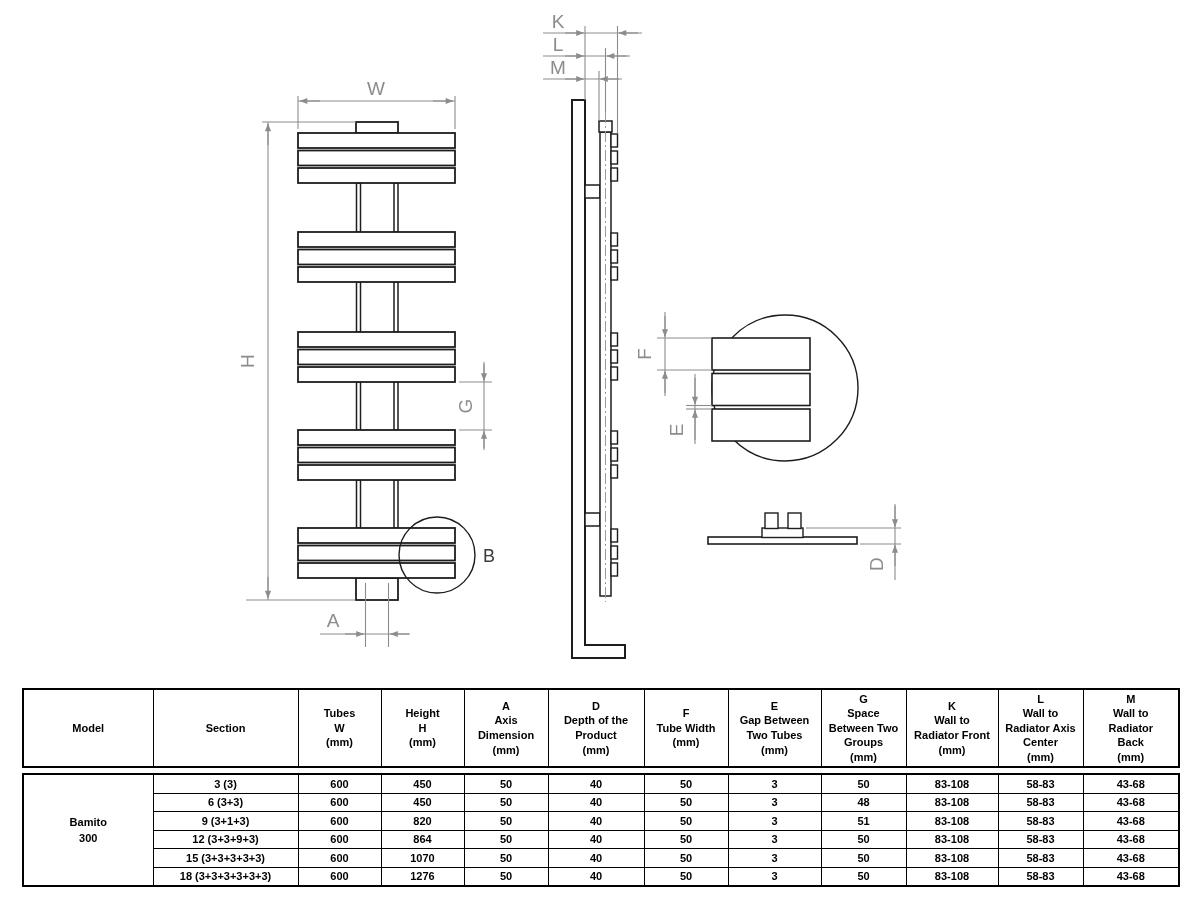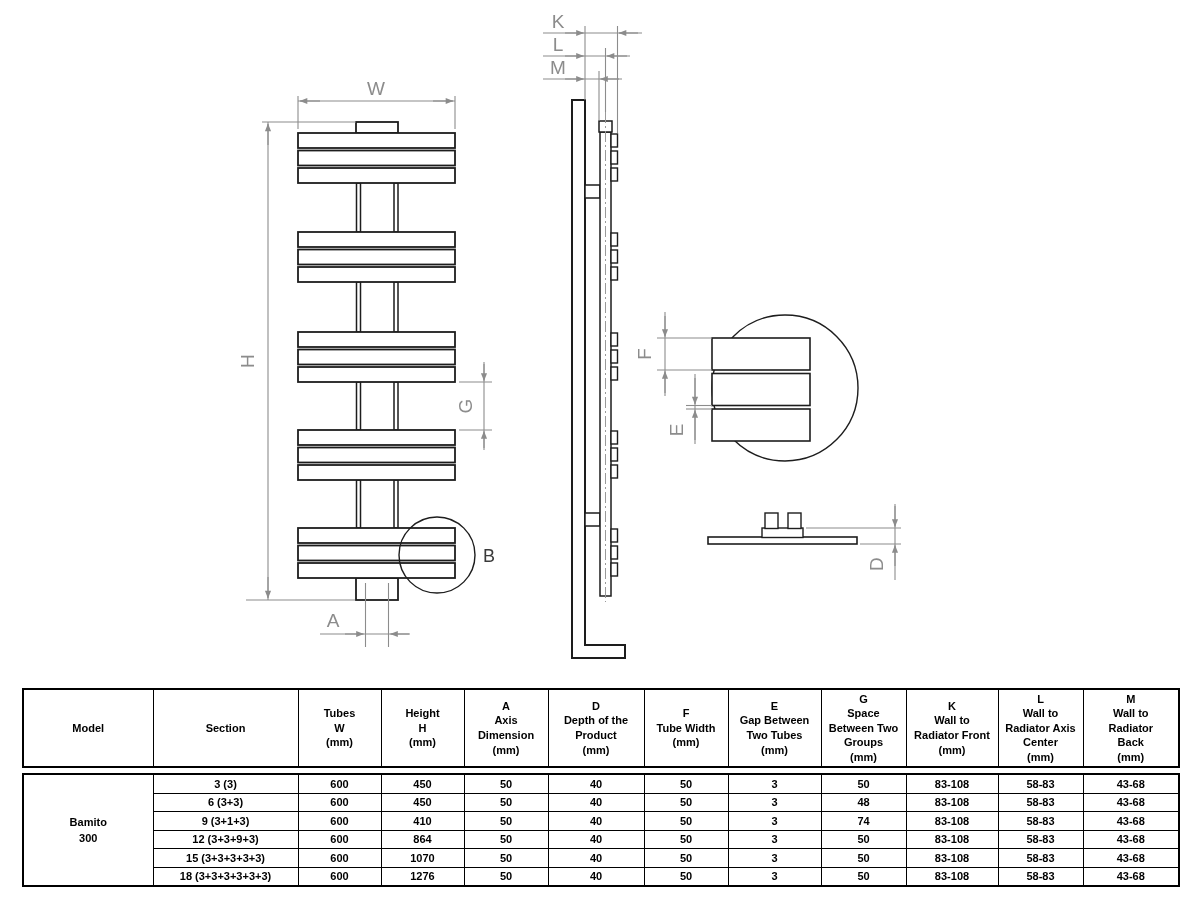--- a/index.html
+++ b/index.html
@@ -308,26 +308,26 @@
       <td>50</td>
       <td>3</td>
       <td>48</td>
       <td>83-108</td>
       <td>58-83</td>
       <td>43-68</td>
     </tr>
     <tr>
       <td>9 (3+1+3)</td>
       <td>600</td>
-      <td>410</td>
-      <td>50</td>
-      <td>40</td>
-      <td>50</td>
-      <td>3</td>
-      <td>74</td>
+      <td>820</td>
+      <td>50</td>
+      <td>40</td>
+      <td>50</td>
+      <td>3</td>
+      <td>51</td>
       <td>83-108</td>
       <td>58-83</td>
       <td>43-68</td>
     </tr>
     <tr>
       <td>12 (3+3+9+3)</td>
       <td>600</td>
       <td>864</td>
       <td>50</td>
       <td>40</td>

